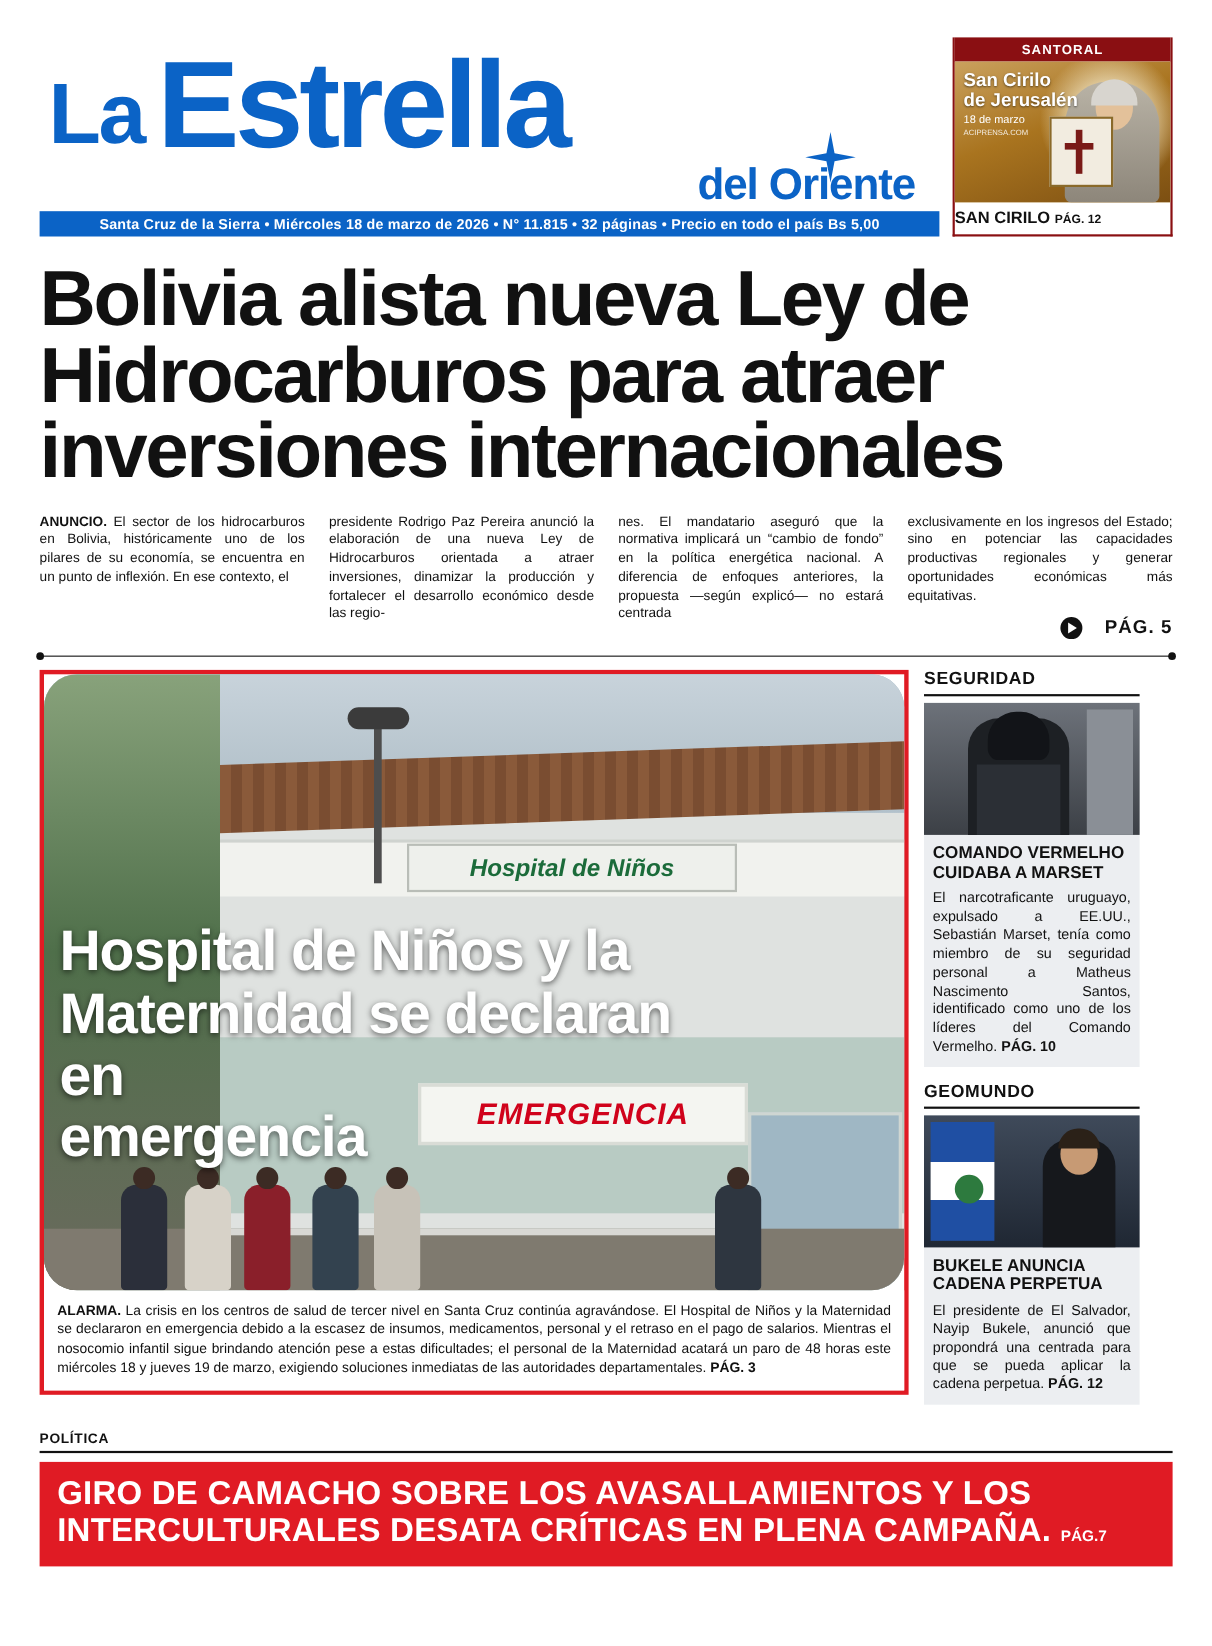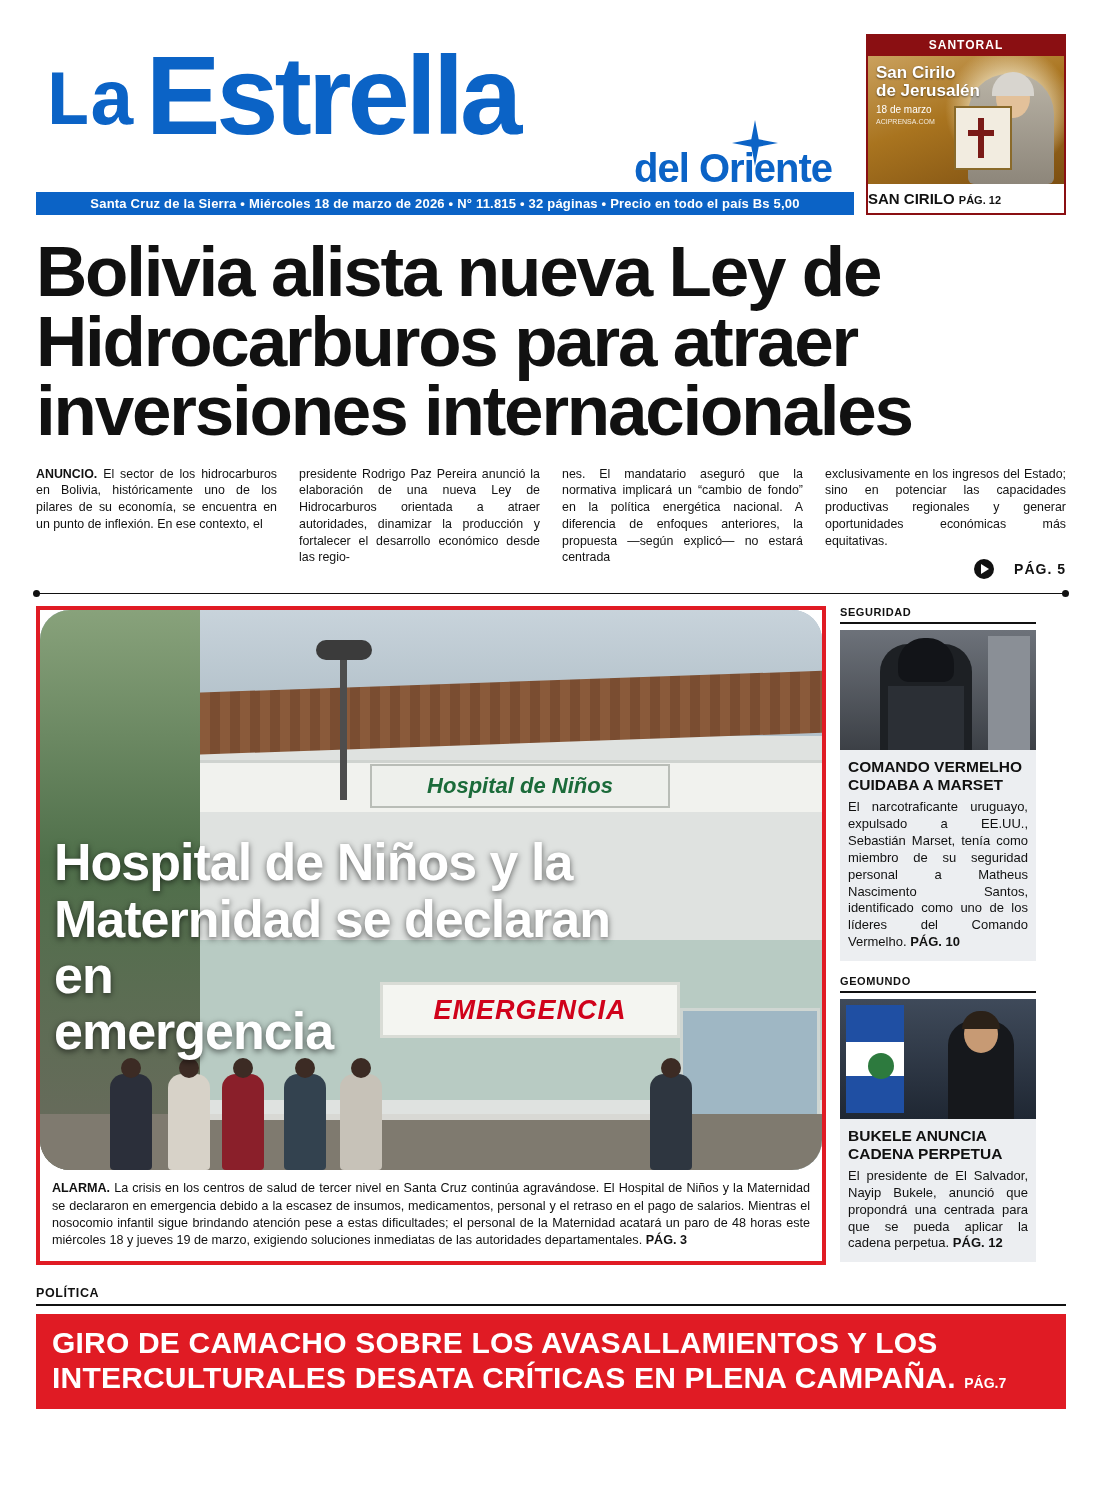--- a/index.html
+++ b/index.html
@@ -35,21 +35,21 @@
   .cre-tagline .small { font-size:12.5px; font-weight:normal; display:block; margin-top:2px;}
   .cre-tagline .small .teal { color:#0a7a8f; }
 
   .nameplate { flex:1; position:relative; display:flex; flex-direction:column; justify-content:flex-start; }
   .nameplate-main {
     position:relative; height:160px;
     display:flex; align-items:flex-start; justify-content:flex-start;
     padding-left:8px;
   }
   .np-la {
-    font-family:Liberation Mono, monospace; font-weight:bold;
+    font-family:Liberation Sans, sans-serif; font-weight:bold;
     font-size:78px; color:#0b63c6; letter-spacing:-2px; line-height:1; margin-top:30px;
   }
   .np-estrella {
     font-family:"Liberation Sans", sans-serif; font-weight:bold;
     font-size:112px; color:#0b63c6; letter-spacing:-4px; line-height:1;
     margin-left:12px; margin-top:6px;
   }
   .np-star { position:absolute; right:76px; top:86px; width:46px; height:46px; }
   .np-del {
     position:absolute; right:22px; top:112px;
@@ -103,21 +103,21 @@
   .headline div { white-space:nowrap; }
 
   
   .lead {
     margin-top:20px; display:flex; gap:22px;
     font-size:12.4px; line-height:1.35; text-align:justify; color:#111;
   }
   .lead .col { flex:1; }
   .lead .col.last { position:relative; }
   .lead b { font-weight:bold; }
-  .pag5 { display:flex; align-items:center; justify-content:flex-end; gap:20px; margin-top:10px; font-weight:bold; font-size:14px; letter-spacing:1px; }
+  .pag5 { display:flex; align-items:center; justify-content:flex-end; gap:20px; margin-top:10px; font-weight:bold; font-size:17px; letter-spacing:1px; }
   .tri-wrap { width:20px;height:20px;border-radius:50%;background:#111;display:flex;align-items:center;justify-content:center;}
   .tri-wrap .t { width:0;height:0;border-left:8px solid #fff;border-top:5px solid transparent;border-bottom:5px solid transparent; margin-left:2px;}
 
   .rule { height:1px; background:#111; margin-top:14px; position:relative; }
   .rule:before, .rule:after { content:""; position:absolute; top:-3px; width:7px;height:7px;border-radius:50%;background:#111; }
   .rule:before { left:-3px; } .rule:after { right:-3px; }
 
   
   .body-grid { display:flex; gap:14px; margin-top:12px; }
   .main-col { width:790px; }
@@ -156,21 +156,21 @@
     color:#fff; font-weight:bold; font-size:52px; line-height:1.08;
     letter-spacing:-1px; text-shadow:0 2px 6px rgba(0,0,0,.6);
   }
   .photo-caption {
     font-size:12.6px; line-height:1.36; text-align:justify; padding:10px 12px 12px; background:#fff;
   }
   .photo-caption b { font-weight:bold; }
 
   
   .side-kicker {
-    font-size:11px; font-weight:bold; letter-spacing:.6px; color:#111;
+    font-size:16px; font-weight:bold; letter-spacing:.6px; color:#111;
     border-bottom:2px solid #111; padding-bottom:4px; margin-bottom:6px;
   }
   .side-card { background:#eceef1; margin-bottom:14px; }
   .side-photo { height:120px; position:relative; overflow:hidden; }
   .sp1 { background:linear-gradient(180deg,#6d727a 0%, #3c4046 100%); }
   .sp1 .officer { position:absolute; left:40px; top:14px; width:92px; height:106px; background:#1d2024; border-radius:28px 28px 0 0; }
   .sp1 .helm { position:absolute; left:58px; top:8px; width:56px; height:44px; background:#121418; border-radius:26px 26px 10px 10px; }
   .sp1 .vest { position:absolute; left:48px; top:56px; width:76px; height:64px; background:#2b2f35; }
   .sp1 .door { position:absolute; right:6px; top:6px; width:42px; bottom:0; background:#8a8f96; }
   .sp2 { background:linear-gradient(180deg,#3f4a5a 0%, #1f2733 100%); }
@@ -241,21 +241,21 @@
   <div class="headline">
     <div>Bolivia alista nueva Ley de</div>
     <div>Hidrocarburos para atraer</div>
     <div>inversiones internacionales</div>
   </div>
 
   <div class="lead">
     <div class="col">
       <b>ANUNCIO.</b><span> El sector de los hidrocarburos en Bolivia, históricamente uno de los pilares de su economía, se encuentra en un punto de inflexión. En ese contexto, el</span>
     </div>
-    <div class="col">presidente Rodrigo Paz Pereira anunció la elaboración de una nueva Ley de Hidrocarburos orientada a atraer autoridades, dinamizar la producción y fortalecer el desarrollo económico desde las regio-</div>
+    <div class="col">presidente Rodrigo Paz Pereira anunció la elaboración de una nueva Ley de Hidrocarburos orientada a atraer inversiones, dinamizar la producción y fortalecer el desarrollo económico desde las regio-</div>
     <div class="col">nes. El mandatario aseguró que la normativa implicará un “cambio de fondo” en la política energética nacional. A diferencia de enfoques anteriores, la propuesta —según explicó— no estará centrada</div>
     <div class="col last">
       <span>exclusivamente en los ingresos del Estado; sino en potenciar las capacidades productivas regionales y generar oportunidades económicas más equitativas.</span>
       <div class="pag5">
         <span class="tri-wrap">
             <span class="t"></span>
           </span>
         <span>PÁG. 5</span>
       </div>
     </div>

